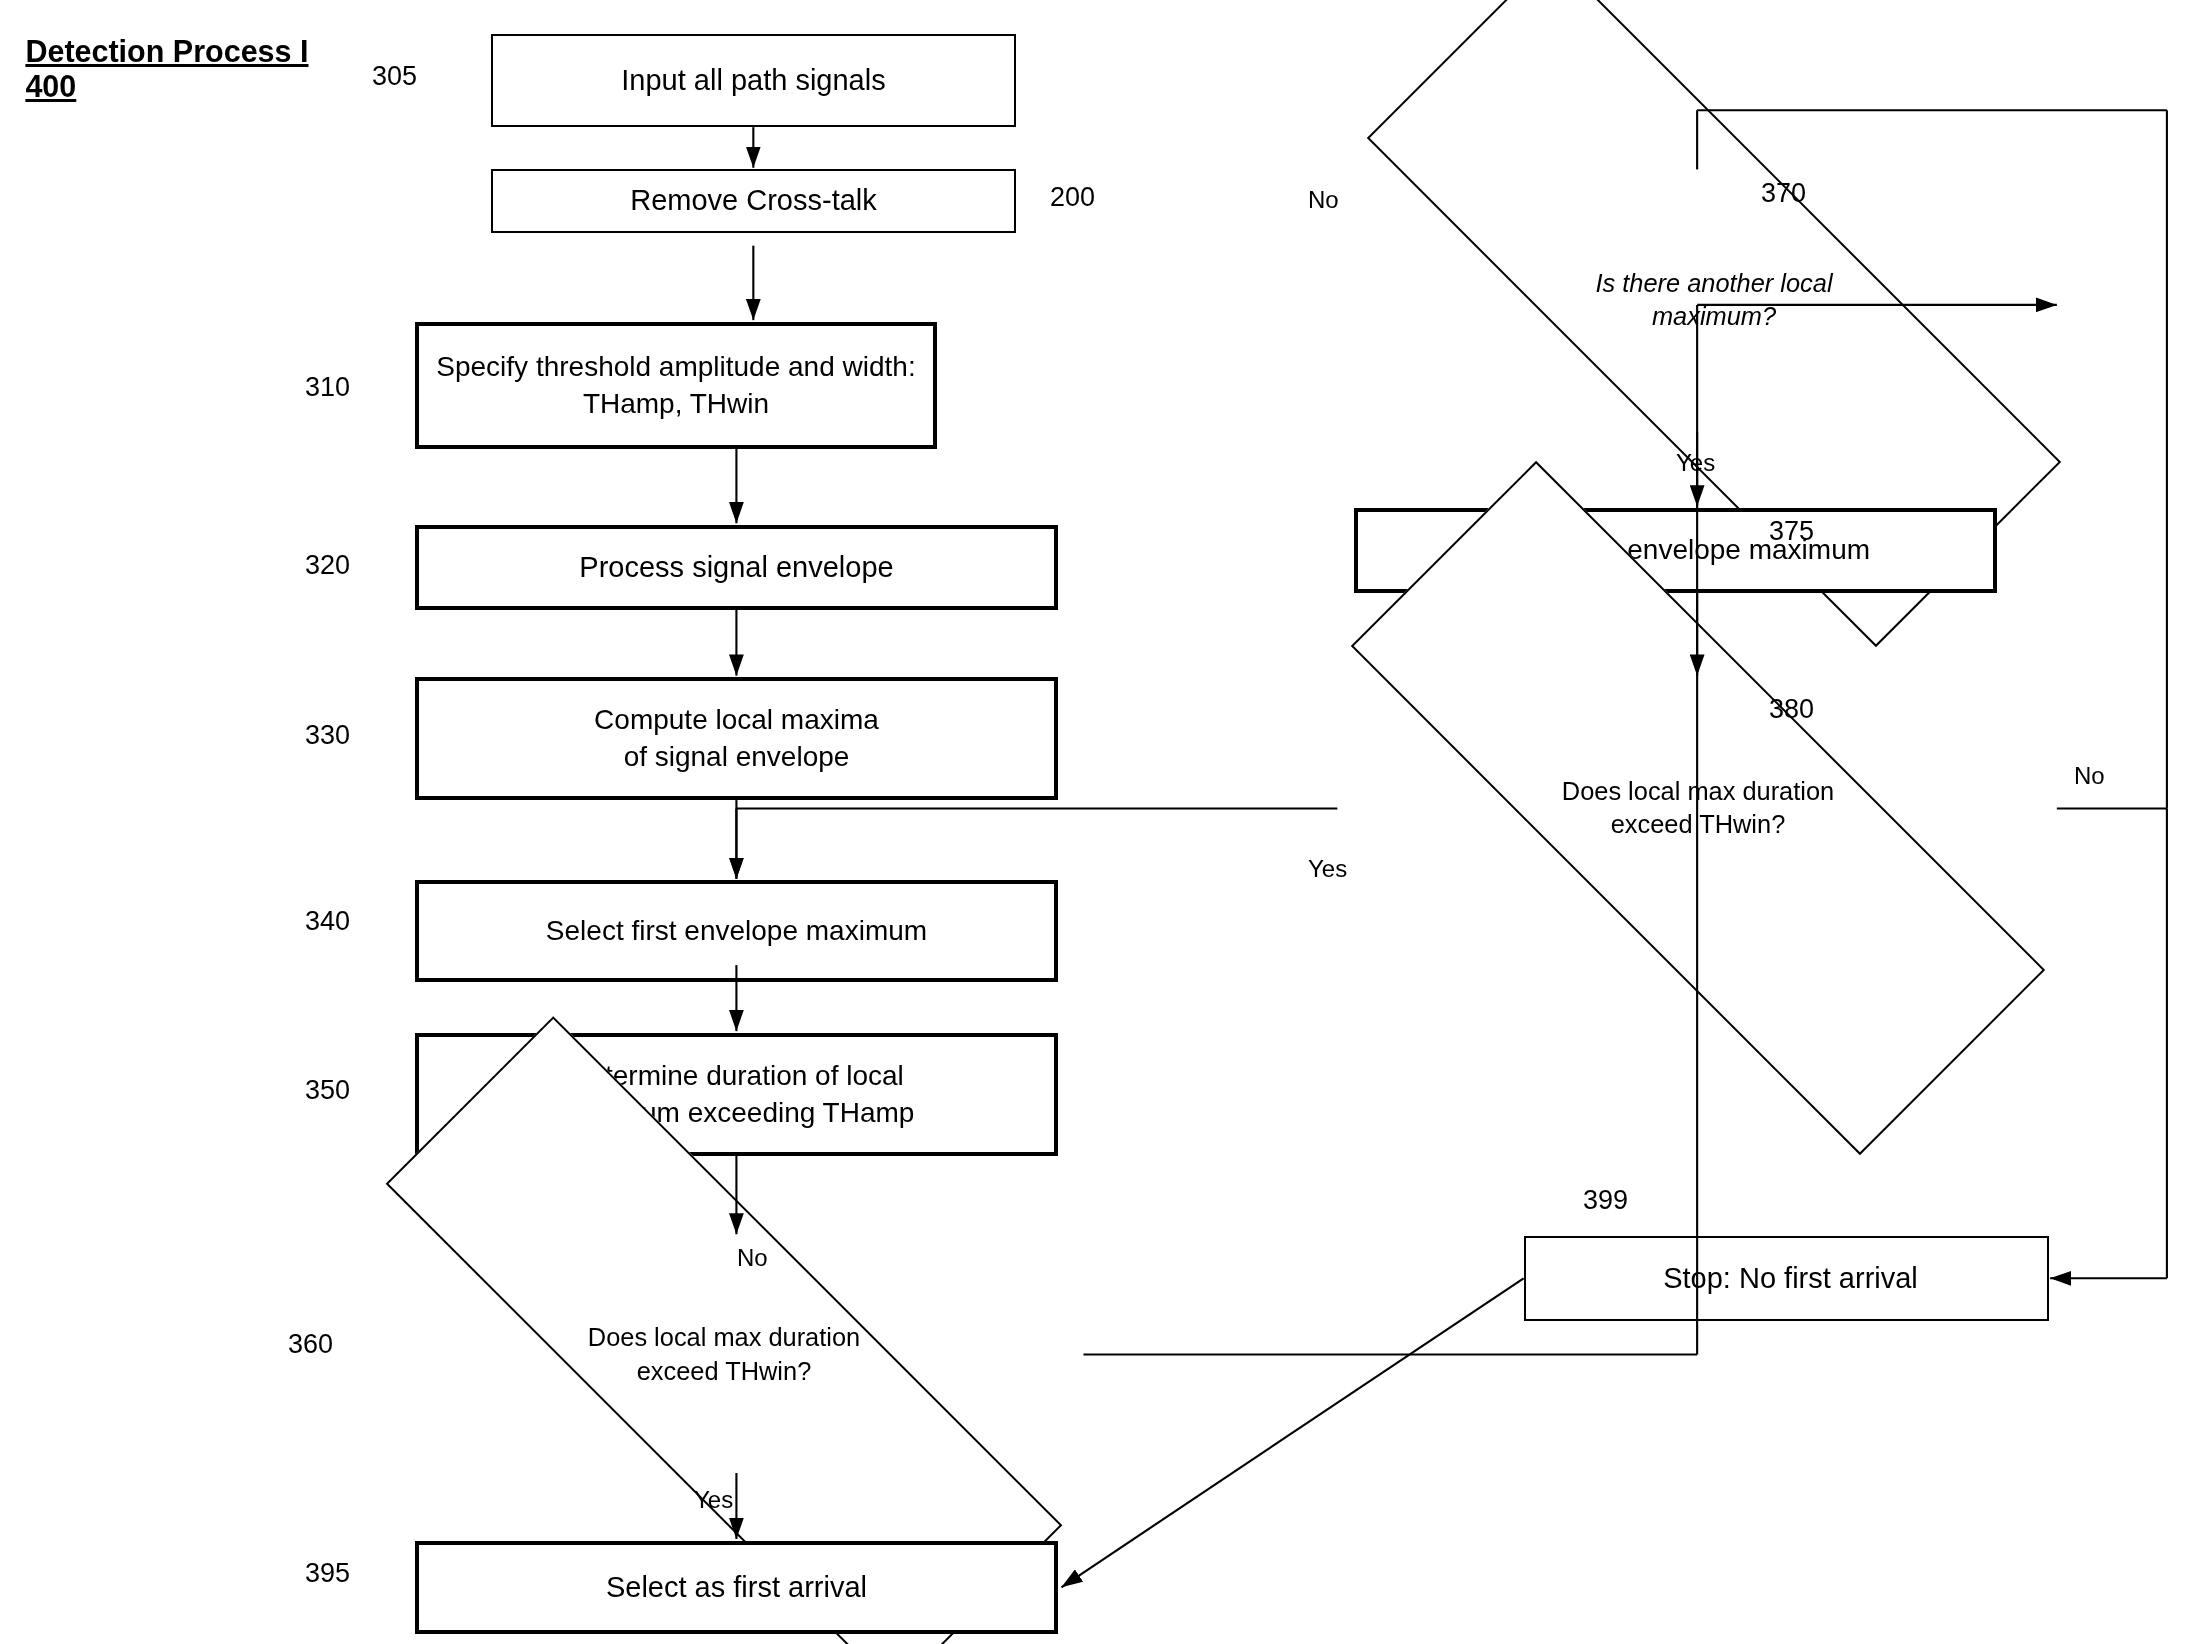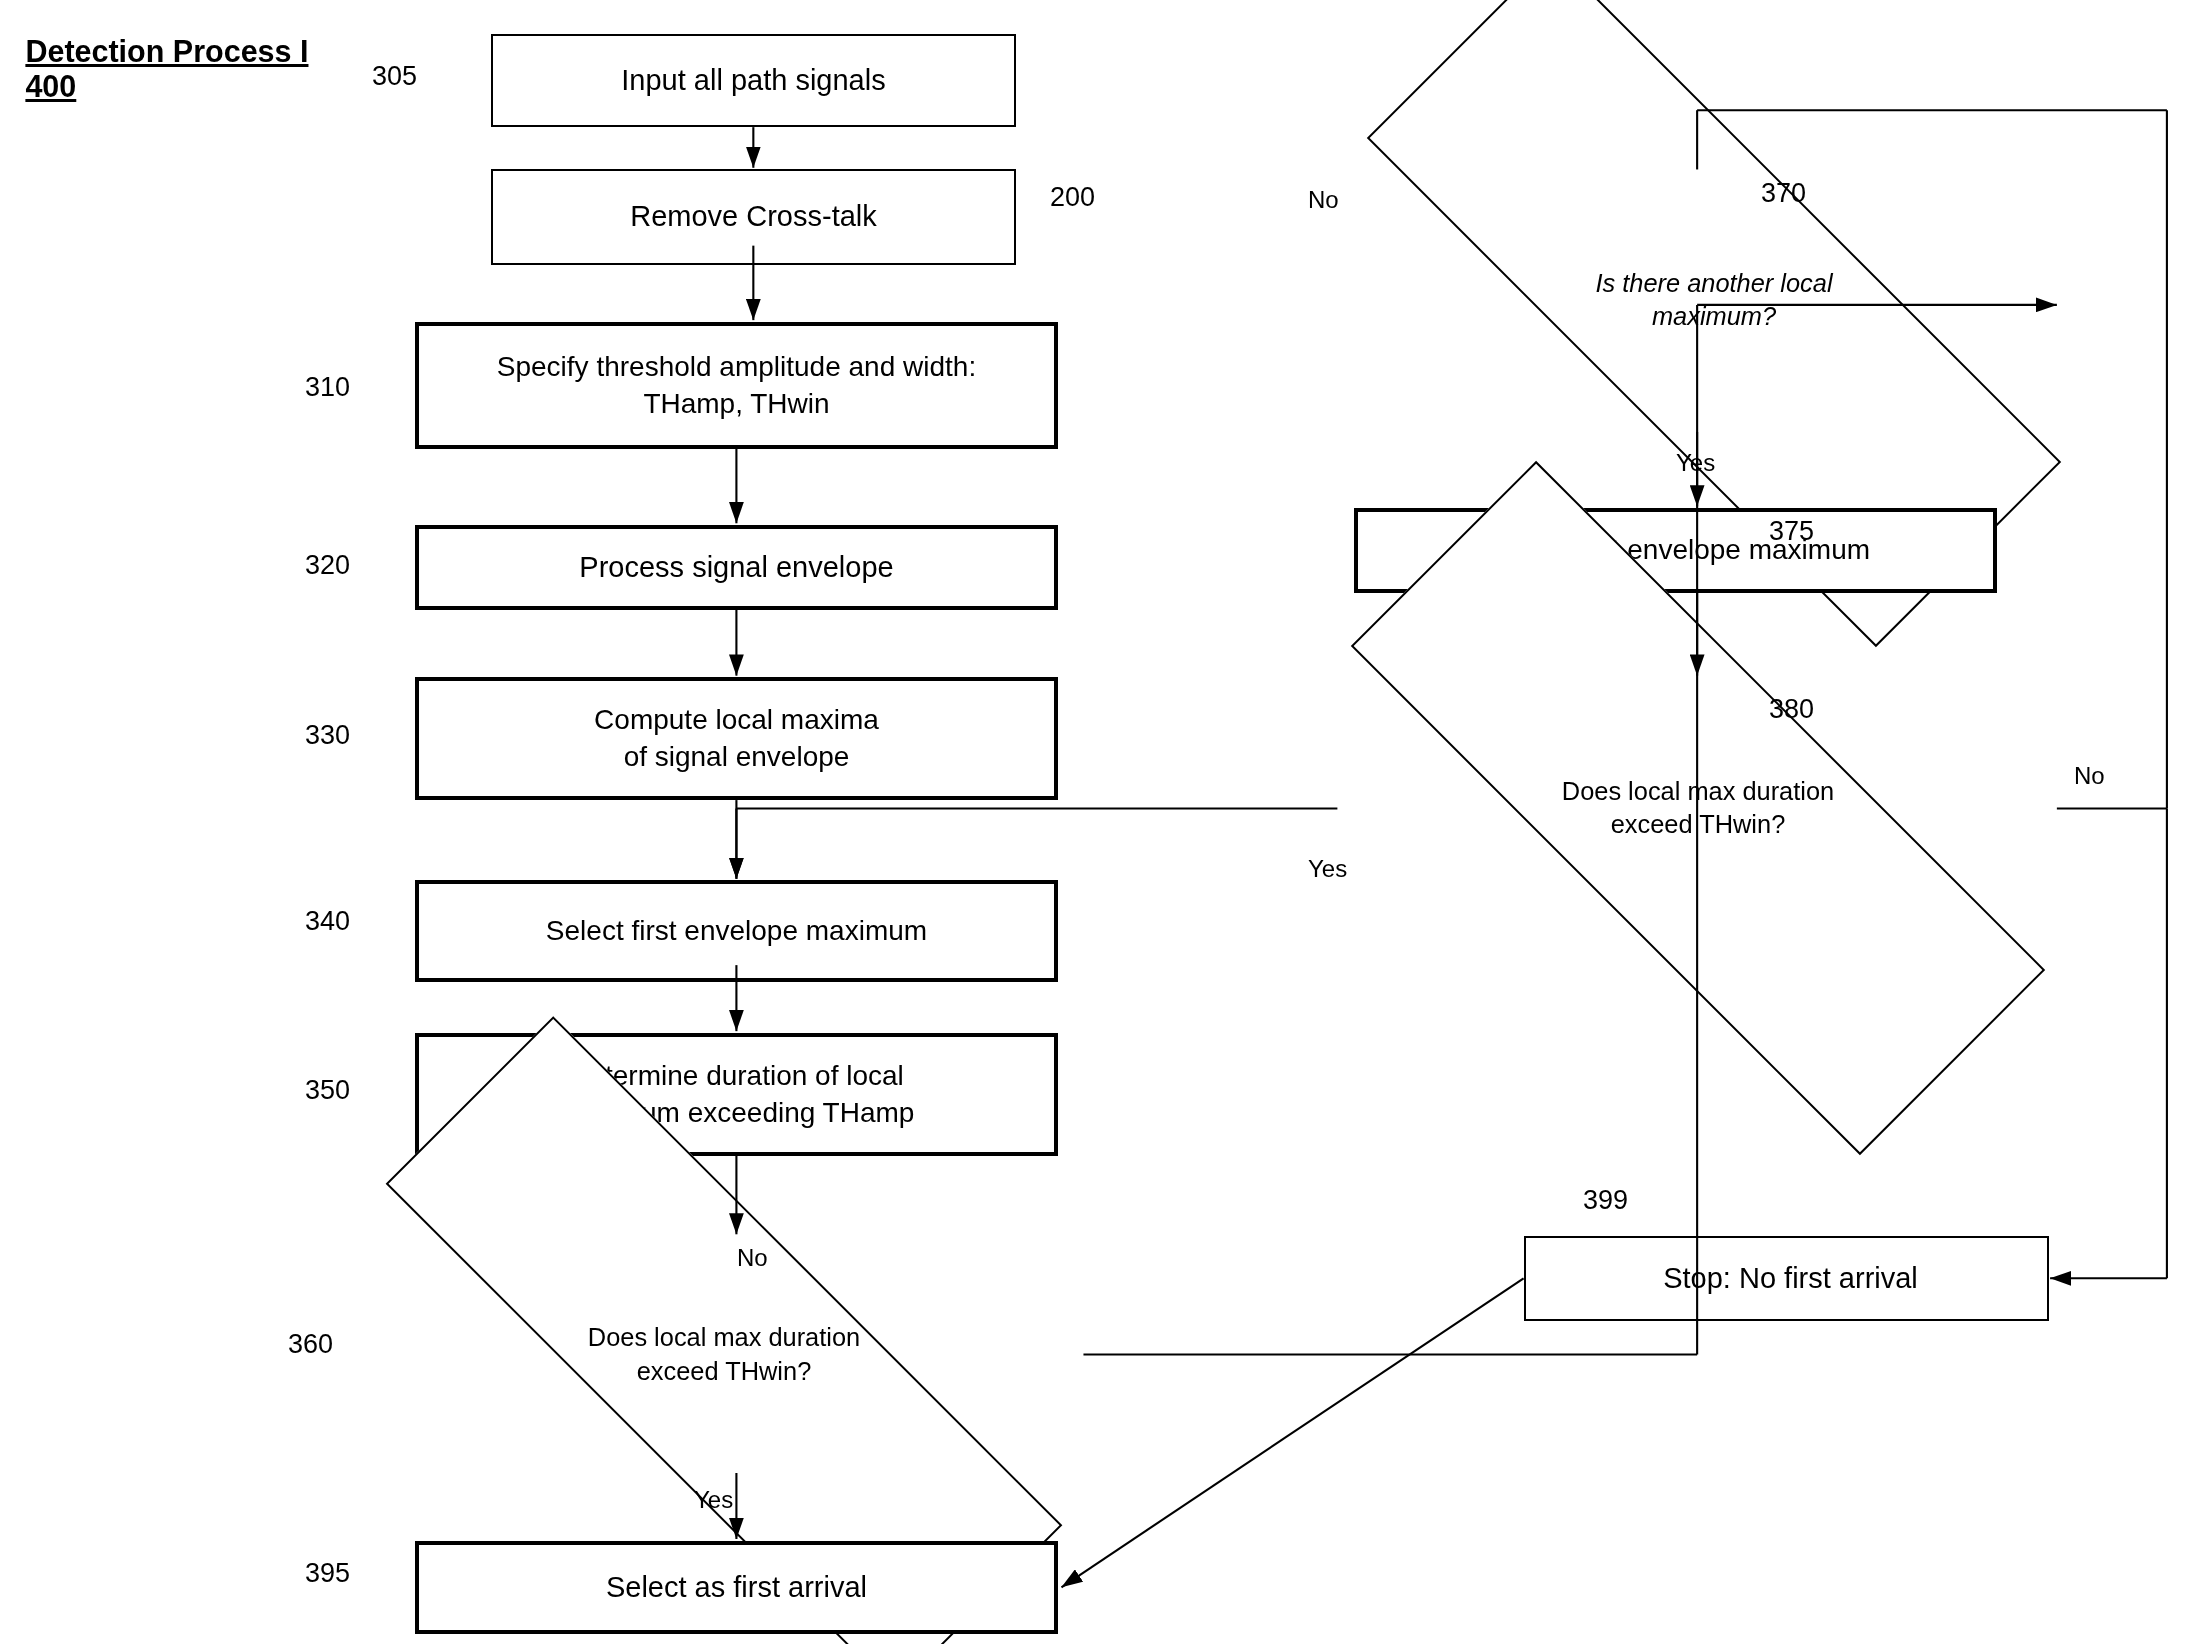--- a/index.html
+++ b/index.html
@@ -88,25 +88,25 @@
 
 <div class="title-area">
   <div class="title-main">Detection Process I</div>
   <div class="title-sub">400</div>
 </div>
 
 <div class="box" style="left:491px; top:34px; width:525px; height:93px; font-size:29px;">
   <span>Input all path signals</span>
 </div>
 
-<div class="box" style="left:491px; top:169px; width:525px; height:96px; font-size:29px;">
+<div class="box" style="left:491px; top:169px; width:525px; height:64px; font-size:29px;">
   <span>Remove Cross-talk</span>
 </div>
 
-<div class="box box-thick" style="left:415px; top:322px; width:643px; height:127px; font-size:28px;">
+<div class="box box-thick" style="left:415px; top:322px; width:522px; height:127px; font-size:28px;">
   <span style="white-space:pre-line;">Specify threshold amplitude and width:
 THamp, THwin</span>
 </div>
 
 <div class="box box-thick" style="left:415px; top:525px; width:643px; height:85px; font-size:29px;">
   <span>Process signal envelope</span>
 </div>
 
 <div class="box box-thick" style="left:415px; top:677px; width:643px; height:123px; font-size:28px;">
   <span style="white-space:pre-line;">Compute local maxima

